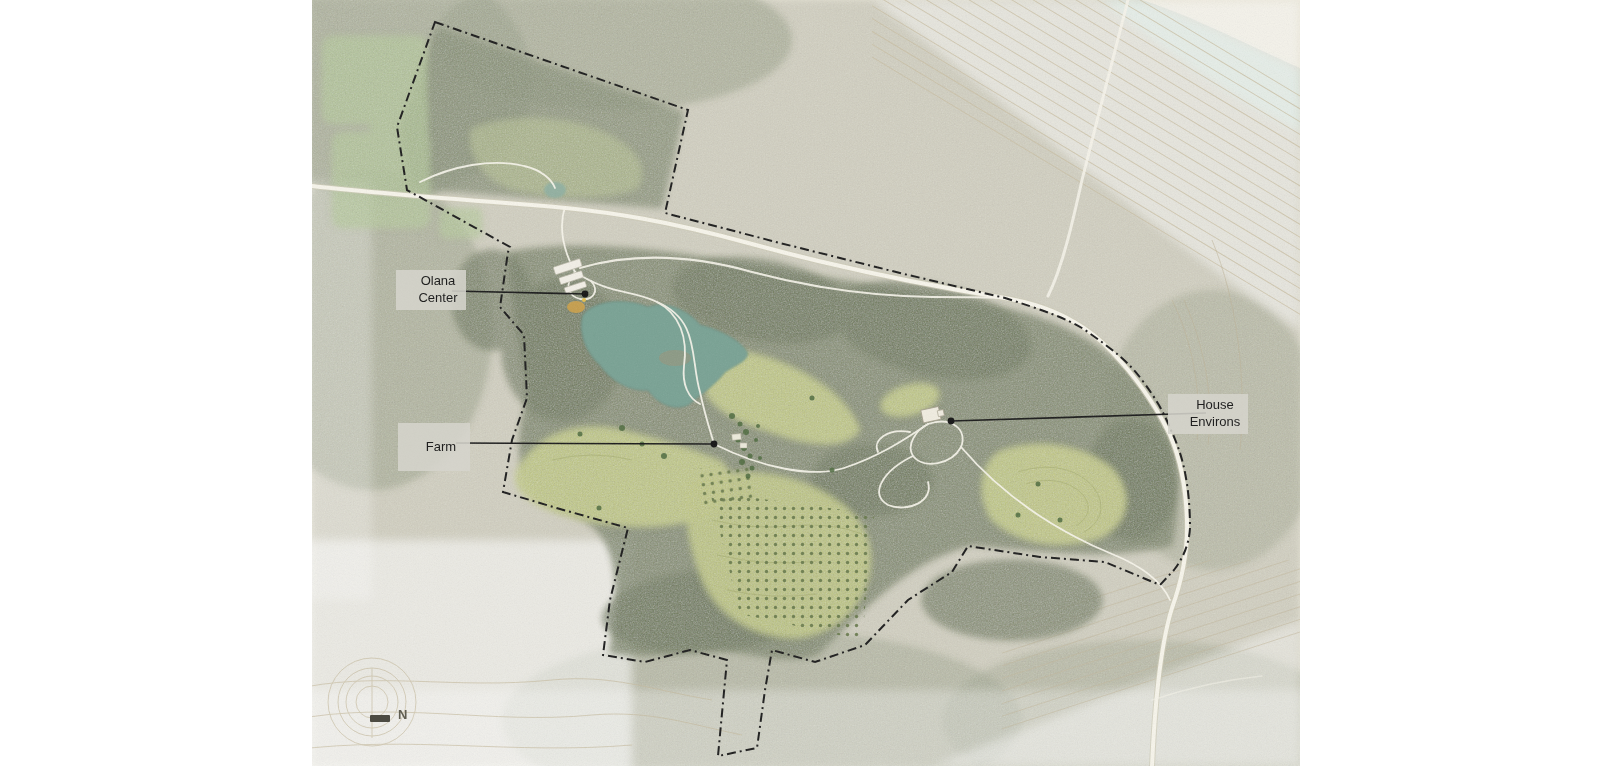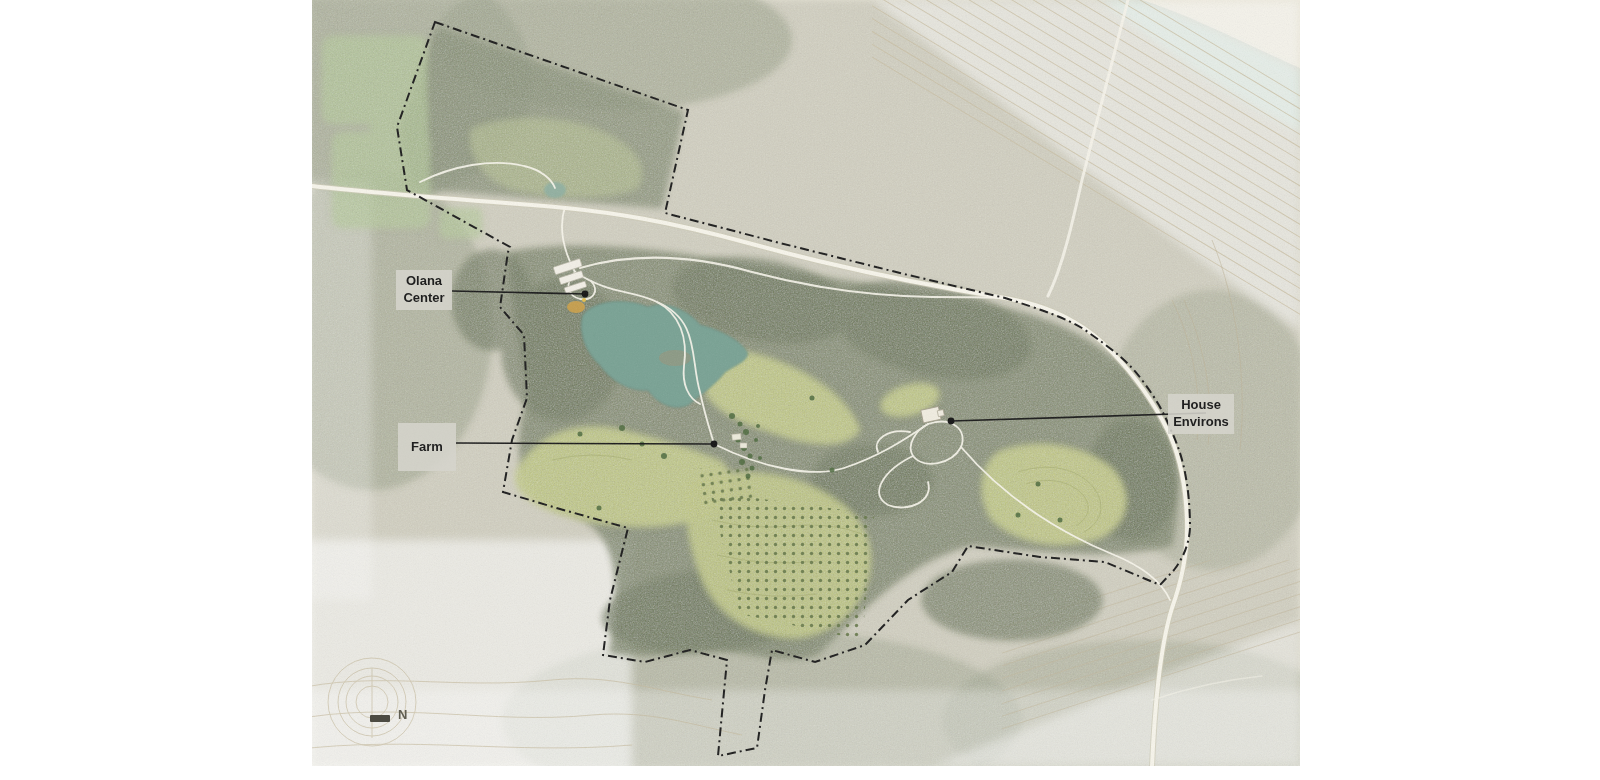--- a/index.html
+++ b/index.html
@@ -1,22 +1,22 @@
 <!DOCTYPE html>
 <html><head>
 <meta charset="utf-8">
 <style>
   html,body{margin:0;padding:0;background:#ffffff;}
   #stage{position:relative;width:1600px;height:780px;background:#ffffff;overflow:hidden;
          font-family:"Liberation Sans",sans-serif;}
   #map{position:absolute;left:312px;top:0;width:988px;height:766px;overflow:hidden;}
   #map svg{display:block;}
   .lbl{position:absolute;display:flex;align-items:center;justify-content:center;text-align:center;
-       font-weight:bold;font-size:13px;line-height:1.3;color:#1f1f1f;
-       background:rgba(213,212,204,0.88);z-index:3;}
+       font-weight:normal;font-size:13px;line-height:1.3;color:#1f1f1f;
+       background:rgba(213,212,204,0.88);z-index:3;padding-left:14px;}
   #lbl-olana{left:84px;top:270px;width:56px;height:40px;}
   #lbl-farm{left:86px;top:423px;width:58px;height:48px;}
   #lbl-house{left:856px;top:394px;width:66px;height:40px;}
   .north{position:absolute;left:56px;top:704px;width:70px;height:26px;z-index:3;}
   .nbar{position:absolute;left:2px;top:11px;width:20px;height:7px;background:#4c4b43;border-radius:1px;}
   .nl{position:absolute;left:30px;top:3px;font-size:13px;font-weight:bold;color:#605e52;}
 </style>
 </head>
 <body>
 

